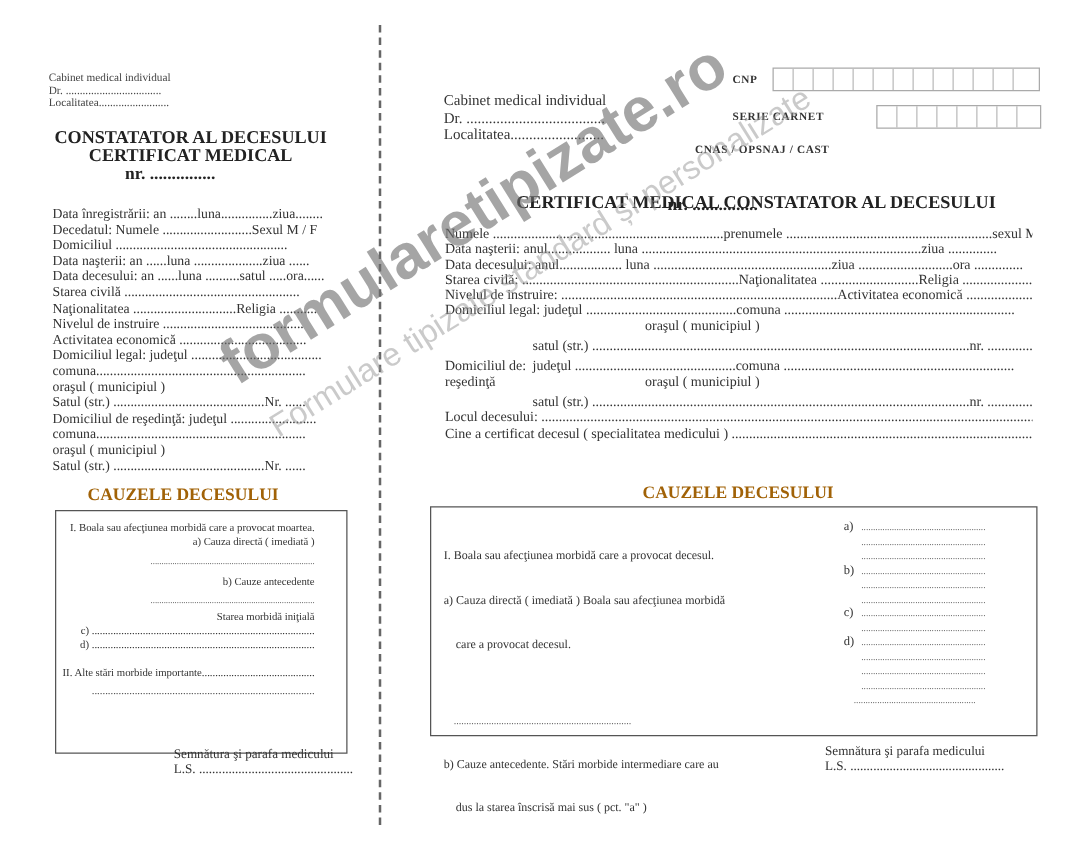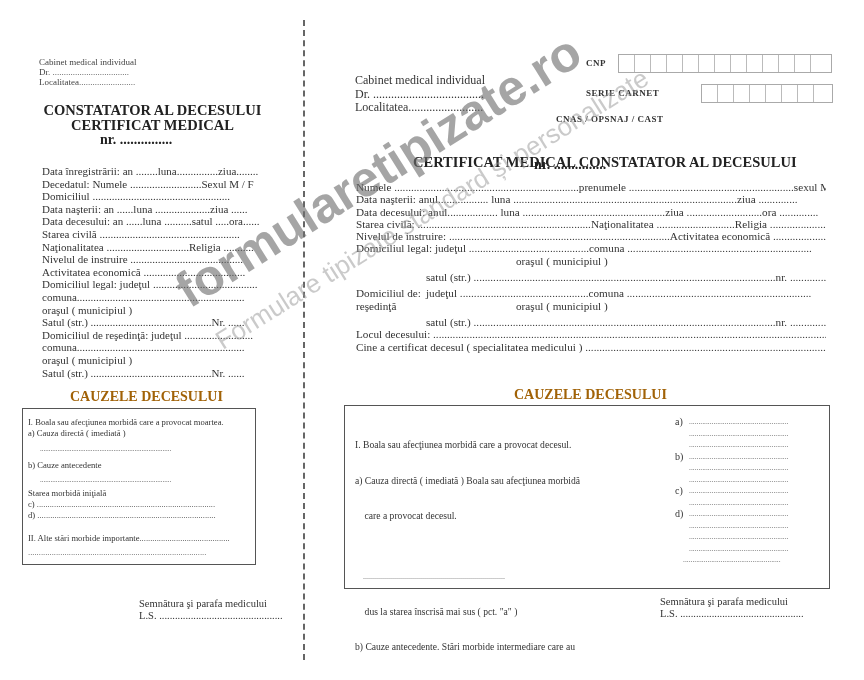--- a/index.html
+++ b/index.html
@@ -68,21 +68,21 @@
     <div class="txt">oraşul ( municipiul )</div>
     <div class="txt">Satul (str.) ............................................Nr. ......</div>
     <div class="txt">Domiciliul de reşedinţă: judeţul .........................</div>
     <div class="txt">comuna.............................................................</div>
     <div class="txt">oraşul ( municipiul )</div>
     <div class="txt">Satul (str.) ............................................Nr. ......</div>
   </div>
 
   <div class="abs heading" style="left:70px; top:389px;">CAUZELE DECESULUI</div>
 
-  <div class="abs box" style="left:22px; top:408px; width:234px; height:157px;">
+  <div class="abs box" style="left:44px; top:408px; width:234px; height:195px;text-align:right;">
     <div style="position:absolute; left:5px; top:8px; font-size:8.6px; line-height:11px; color:#333; white-space:nowrap;">
       <div>I. Boala sau afecţiunea morbidă care a provocat moartea.</div>
       <div>a) Cauza directă ( imediată )</div>
       <div style="height:5px;"></div>
       <div class="dots" style="padding-left:12px; font-size:7px;">...........................................................................</div>
       <div style="height:5px;"></div>
       <div>b) Cauze antecedente</div>
       <div style="height:4px;"></div>
       <div class="dots" style="padding-left:12px; font-size:7px;">...........................................................................</div>
       <div style="height:2px;"></div>
@@ -171,22 +171,22 @@
 
   <div class="abs heading" style="left:514px; top:387px;">CAUZELE DECESULUI</div>
 
   <div class="abs box" style="left:344px; top:405px; width:486px; height:184px;">
     <div style="position:absolute; left:10px; top:10px; font-size:9.6px; line-height:11.7px; color:#333; white-space:pre;">
       <div>I. Boala sau afecţiunea morbidă care a provocat decesul.</div>
       <div>a) Cauza directă ( imediată ) Boala sau afecţiunea morbidă</div>
       <div>    care a provocat decesul.</div>
       <div style="height:3px;"></div>
       <div class="dots" style="font-size:8px;">    .......................................................................</div>
+      <div>b) Cauze antecedente. Stări morbide intermediare care au</div>
       <div>    dus la starea înscrisă mai sus ( pct. "a" )</div>
-      <div>b) Cauze antecedente. Stări morbide intermediare care au</div>
       <div style="height:3px;"></div>
       
       
       
       
       
       
       
     </div>
 

